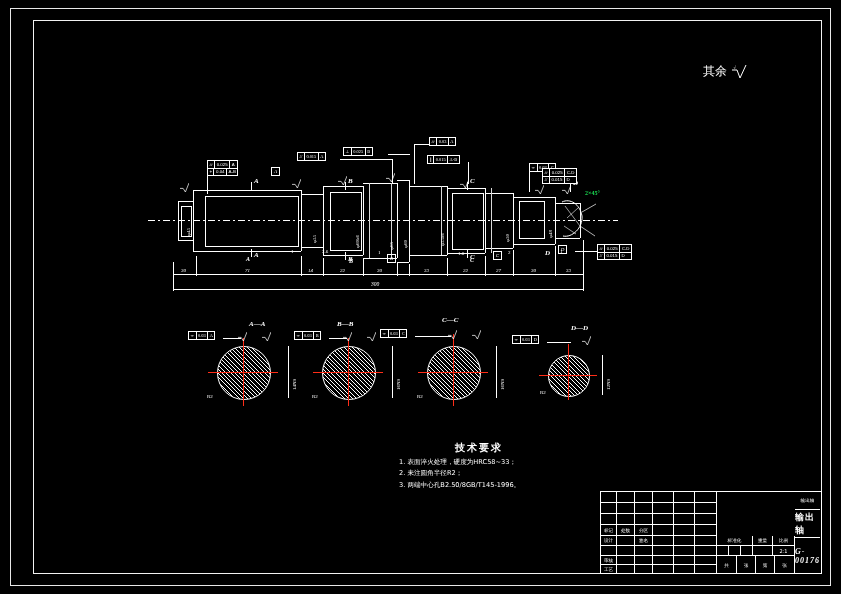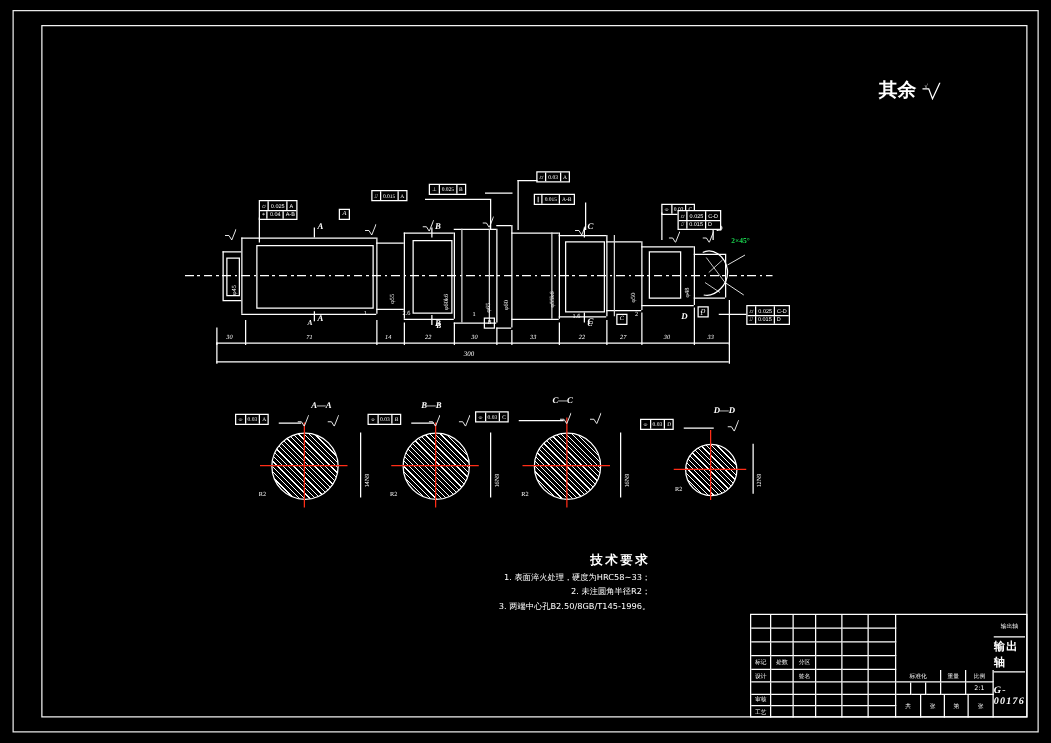--- a/index.html
+++ b/index.html
@@ -83,21 +83,21 @@
 </style>
 </head>
 <body>
 
 <div id="sheet">
 
   <div class="border-outer"></div>
   <div class="border-inner"></div>
 
   <div style="position:absolute;left:703px;top:63px;display:flex;align-items:center;gap:4px;">
-    <span style="font-size:15px;font-family:'DejaVu Sans',sans-serif;font-weight:bold;">其余</span>
+    <span style="font-size:12px;font-family:'DejaVu Sans',sans-serif;font-weight:normal;">其余</span>
     <svg width="16" height="14" viewBox="0 0 16 14">
       <path d="M1 5 L6 5 L9 13 L15 0" stroke="#fff" stroke-width="1" fill="none"></path>
       <path d="M1 5 L15 5" stroke="#fff" stroke-width="1" fill="none" opacity="0"></path>
       <text x="2.6" y="4.2" font-size="4.6" fill="#fff" font-family="Liberation Serif, serif">√</text>
     </svg>
   </div>
 
   <div>
 
     <div class="ctr" style="left:148px;top:220px;width:470px;"></div>
@@ -428,21 +428,21 @@
       <div class="redh" style="left:539px;top:375px;width:58px;"></div>
       <div class="vtxt" style="left:606px;top:390px;">12N9</div>
       <div class="ln v" style="left:602px;top:355px;height:40px;"></div>
       <div class="txt" style="left:540px;top:390px;">R2</div>
       <svg class="rough" style="left:582px;top:336px;" viewBox="0 0 10 10">
           <path d="M0 6 L3.5 6 L6 10 L10 0" stroke="#fff" stroke-width=".8" fill="none"></path>
         </svg>
     </div>
   </div>
 
-  <div id="tech" style="left:399px;top:441px;text-align:right;">
+  <div id="tech" style="left:399px;top:441px;">
     <div class="head" style="margin-left:56px;">技术要求</div>
     <div class="li">1. 表面淬火处理，硬度为HRC58~33；</div>
     <div class="li">2. 未注圆角半径R2；</div>
     <div class="li">3. 两端中心孔B2.50/8GB/T145-1996。</div>
   </div>
 
   <div id="tb">
 
     <div class="c" style="left:0;top:0;width:16px;height:11px;"></div>
     <div class="c" style="left:16px;top:0;width:18px;height:11px;"></div>

